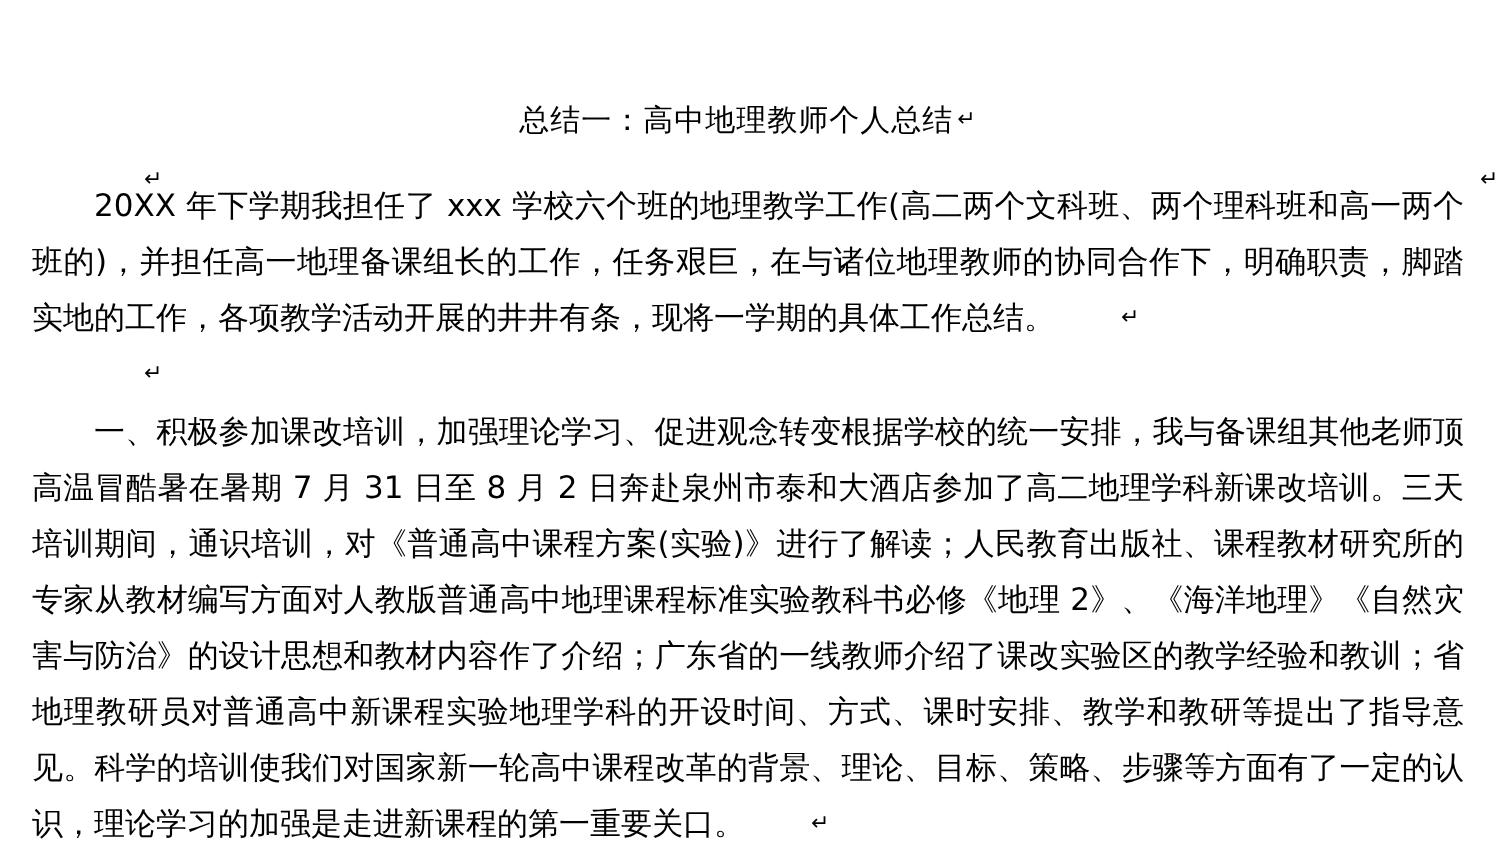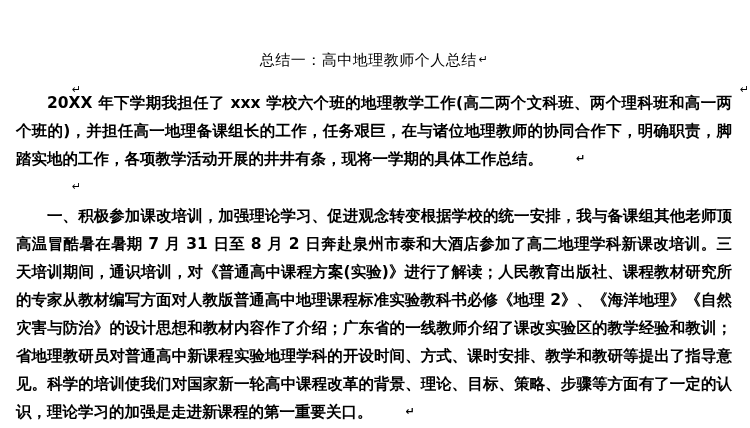--- a/index.html
+++ b/index.html
@@ -37,21 +37,20 @@
     padding-left: 2px;
   }
   .para {
     font-size: 15.5px;
     color: #000;
     line-height: 28px;
     text-align: justify;
     text-justify: inter-ideograph;
     margin: 0;
     letter-spacing: 0px;
-    font-weight: bold;
   }
   .para.indent {
     text-indent: 31px;
   }
   .gap-sm {
     height: 9px;
   }
   .gap-md {
     height: 18px;
   }

